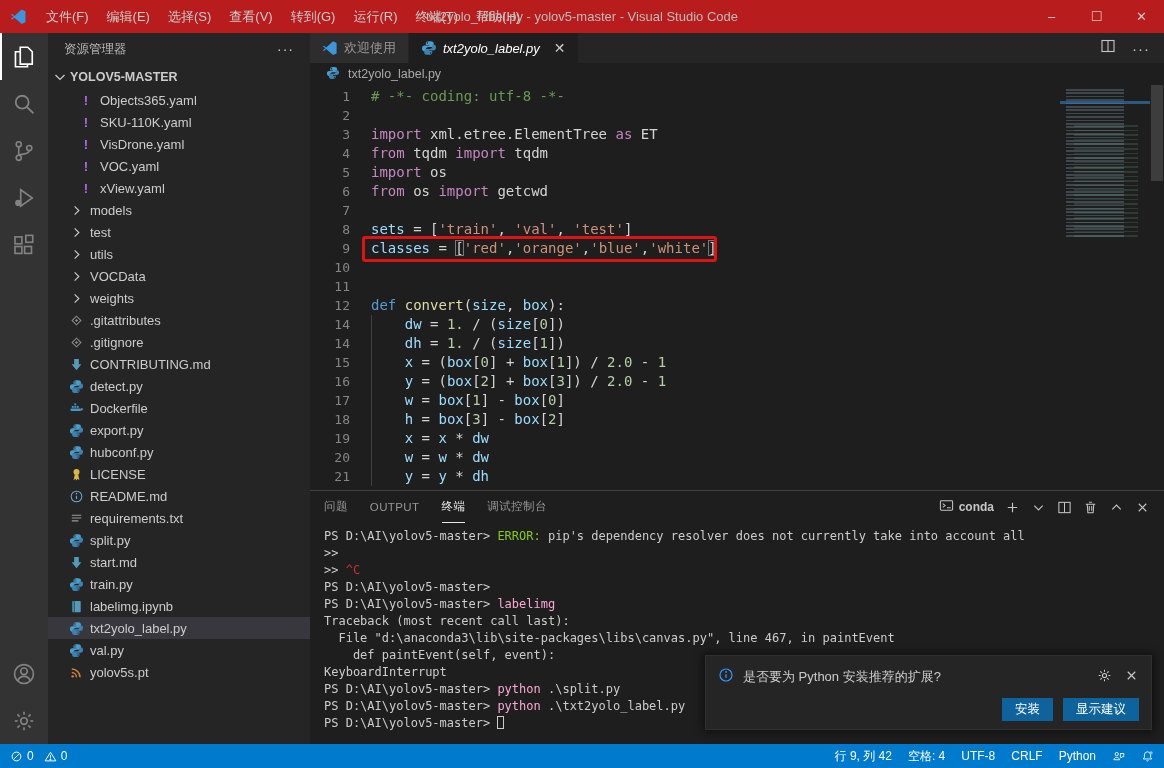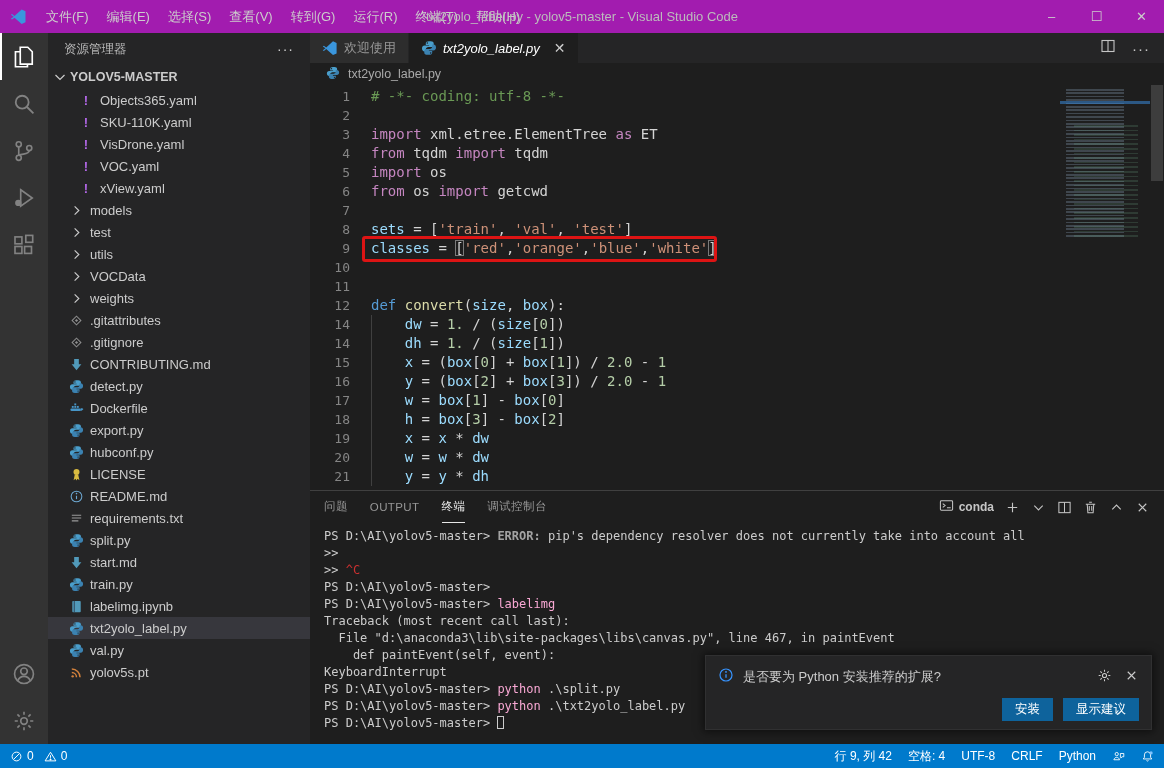--- a/index.html
+++ b/index.html
@@ -1,21 +1,21 @@
 <!DOCTYPE html>
 <html><head>
 <meta charset="utf-8">
 <style>
   * { margin:0; padding:0; box-sizing:border-box; }
   html,body { background:#000; }
   #app { width:1164px; height:768px; position:relative; overflow:hidden;
          font-family:"Liberation Sans","DejaVu Sans",sans-serif; background:#1e1e1e; color:#ccc; }
 
   
-  .titlebar { height:33px; background:#a21caf; display:flex; align-items:center; position:relative; }
+  .titlebar { height:33px; background:#b91c1c; display:flex; align-items:center; position:relative; }
   .tb-logo { width:17px; height:17px; margin:0 10px 0 10px; flex:none; }
   .menu-item { padding:0 9px; font-size:13px; color:#cccccc; height:100%; display:flex; align-items:center; cursor:default; }
   .tb-title { position:absolute; left:50%; transform:translateX(-50%); font-size:13px; color:#bcbcbc; white-space:nowrap; }
   .win-controls { margin-left:auto; display:flex; height:100%; }
   .win-btn { width:45px; height:100%; display:flex; align-items:center; justify-content:center; color:#cccccc; font-size:13px; }
 
   .body-row { display:flex; height:711px; }
 
   
   .activitybar { width:48px; background:#333333; display:flex; flex-direction:column; align-items:center; flex:none; }
@@ -80,21 +80,21 @@
   .panel { height:254px; border-top:1px solid #404040; display:flex; flex-direction:column; flex:none; background:#1e1e1e; }
   .panel-header { height:32px; display:flex; align-items:center; padding:0 14px; flex:none; }
   .panel-tab { margin-right:22px; font-size:11.5px; letter-spacing:.4px; color:#969696; height:100%; display:flex; align-items:center; border-bottom:1px solid transparent; cursor:pointer; }
   .panel-tab.active { color:#e7e7e7; border-bottom-color:#e7e7e7; }
   .panel-actions { margin-left:auto; display:flex; align-items:center; gap:11px; color:#c5c5c5; font-size:12px;font-weight:bold; }
   .panel-actions svg { width:15px; height:15px; }
   .shell-label { display:flex; align-items:center; gap:5px; cursor:pointer; }
   .pa-btn { display:flex; align-items:center; cursor:pointer; }
   .terminal { flex:1; padding:5px 0 0 14px; font-family:"DejaVu Sans Mono","Liberation Mono",monospace; font-size:12px; line-height:17px; white-space:pre; overflow:hidden; }
   .term-line { height:17px; }
-  .tm-w{color:#cccccc} .tm-err{color:#a3a3a3;font-weight:bold} .tm-yel{color:#f9a8d4} .tm-red{color:#cd3131}
+  .tm-w{color:#cccccc} .tm-err{color:#84cc16;font-weight:normal} .tm-yel{color:#f9a8d4} .tm-red{color:#cd3131}
   .tm-cur{display:inline-block;width:7px;height:13px;border:1px solid #cccccc;vertical-align:-2px}
 
   
   .statusbar { height:24px; background:#007acc; color:#ffffff; display:flex; align-items:center; font-size:12px; padding:0 10px; }
   .st-item { display:flex; align-items:center; gap:4px; margin-right:10px; cursor:pointer; }
   .st-item svg { width:13px; height:13px; }
   .st-right { margin-left:auto; display:flex; align-items:center; }
   .st-right .st-item { margin-right:0; margin-left:16px; }
 
   

